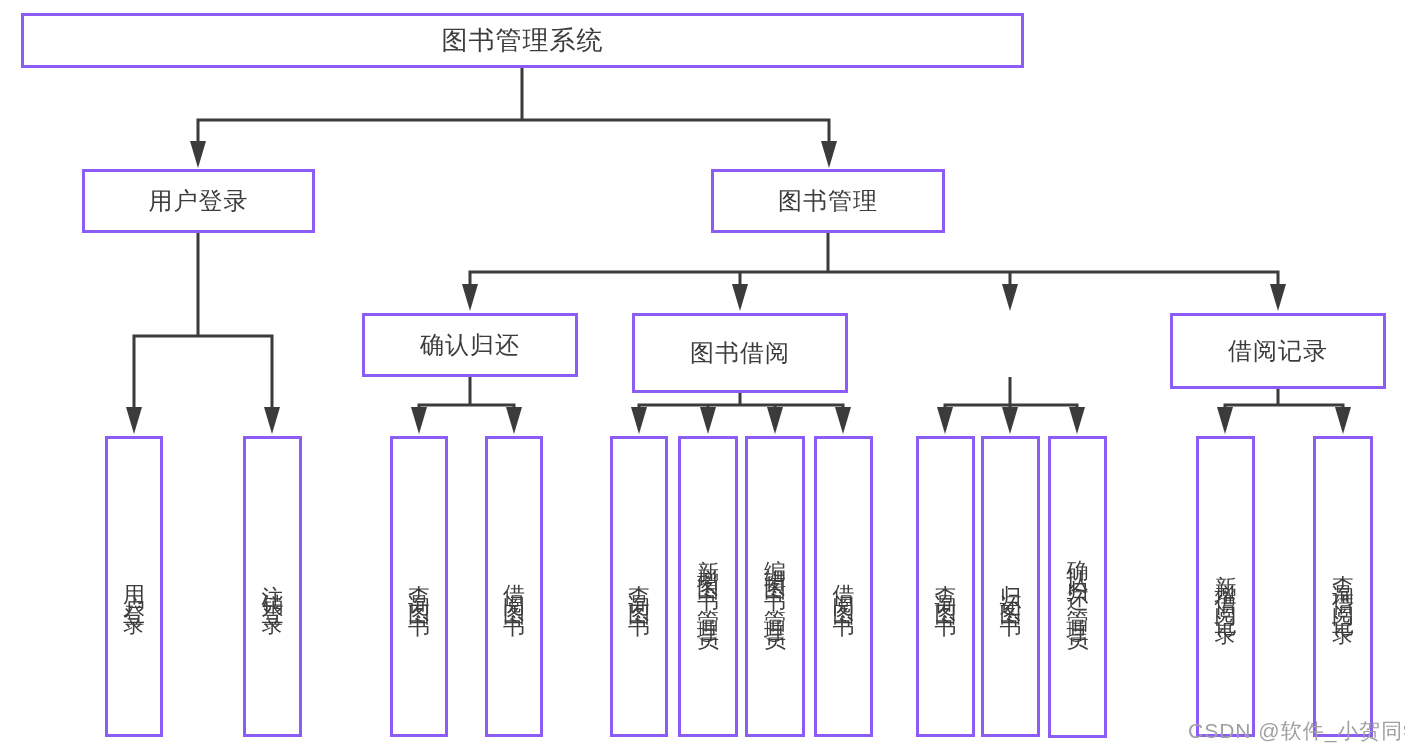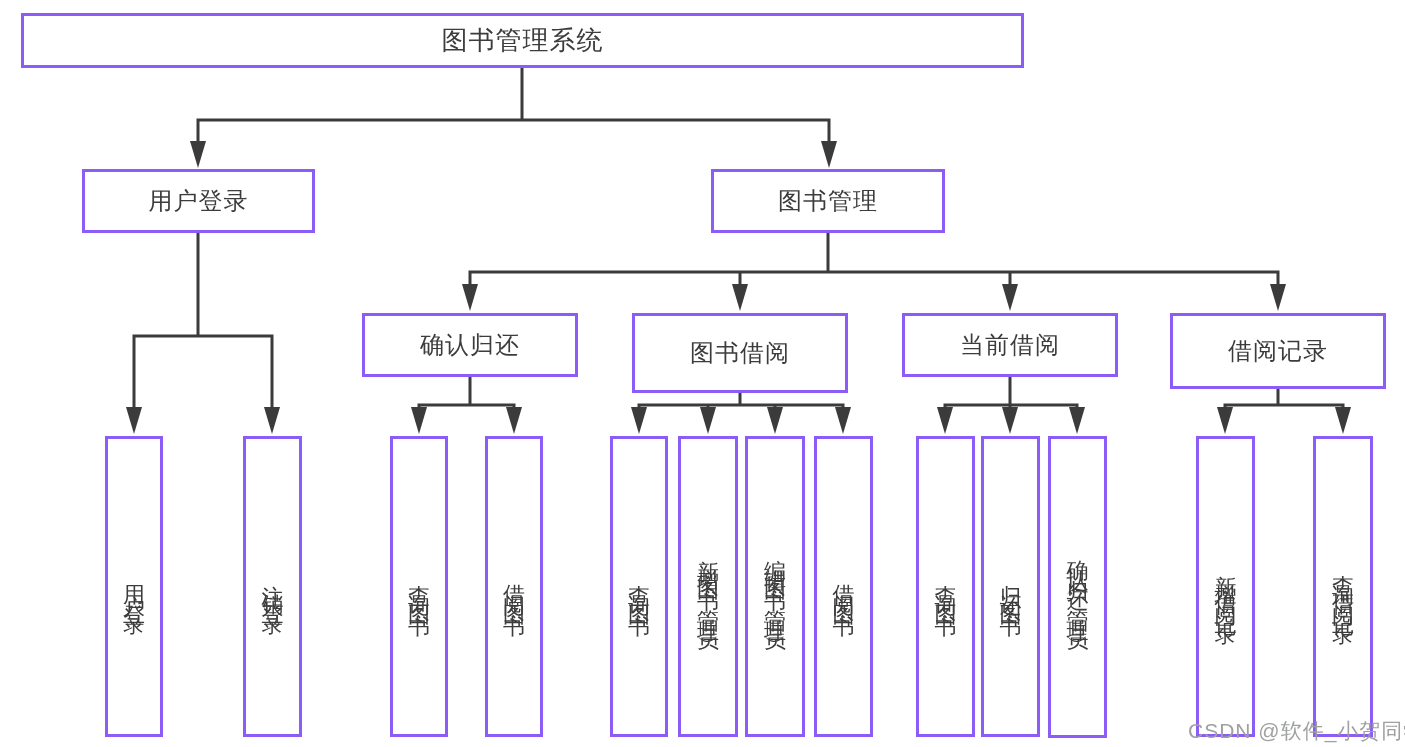--- a/index.html
+++ b/index.html
@@ -100,23 +100,20 @@
   <div class="node node-h" style="left:711px;top:169px;width:234px;height:64px">
     <span>图书管理</span>
   </div>
 
   <div class="node node-h" style="left:362px;top:313px;width:216px;height:64px">
     <span>确认归还</span>
   </div>
   <div class="node node-h" style="left:632px;top:313px;width:216px;height:80px">
     <span>图书借阅</span>
   </div>
-  <div class="node node-h" style="left:902px;top:313px;width:216px;height:64px">
-    <span>当前借阅</span>
-  </div>
   <div class="node node-h" style="left:1170px;top:313px;width:216px;height:76px">
     <span>借阅记录</span>
   </div>
 
   <div class="node node-leaf" style="left:105px;top:436px;width:58px;height:301px">
     <span class="vtext">用户登录</span>
   </div>
   <div class="node node-leaf" style="left:243px;top:436px;width:59px;height:301px">
     <span class="vtext">注销登录</span>
   </div>

